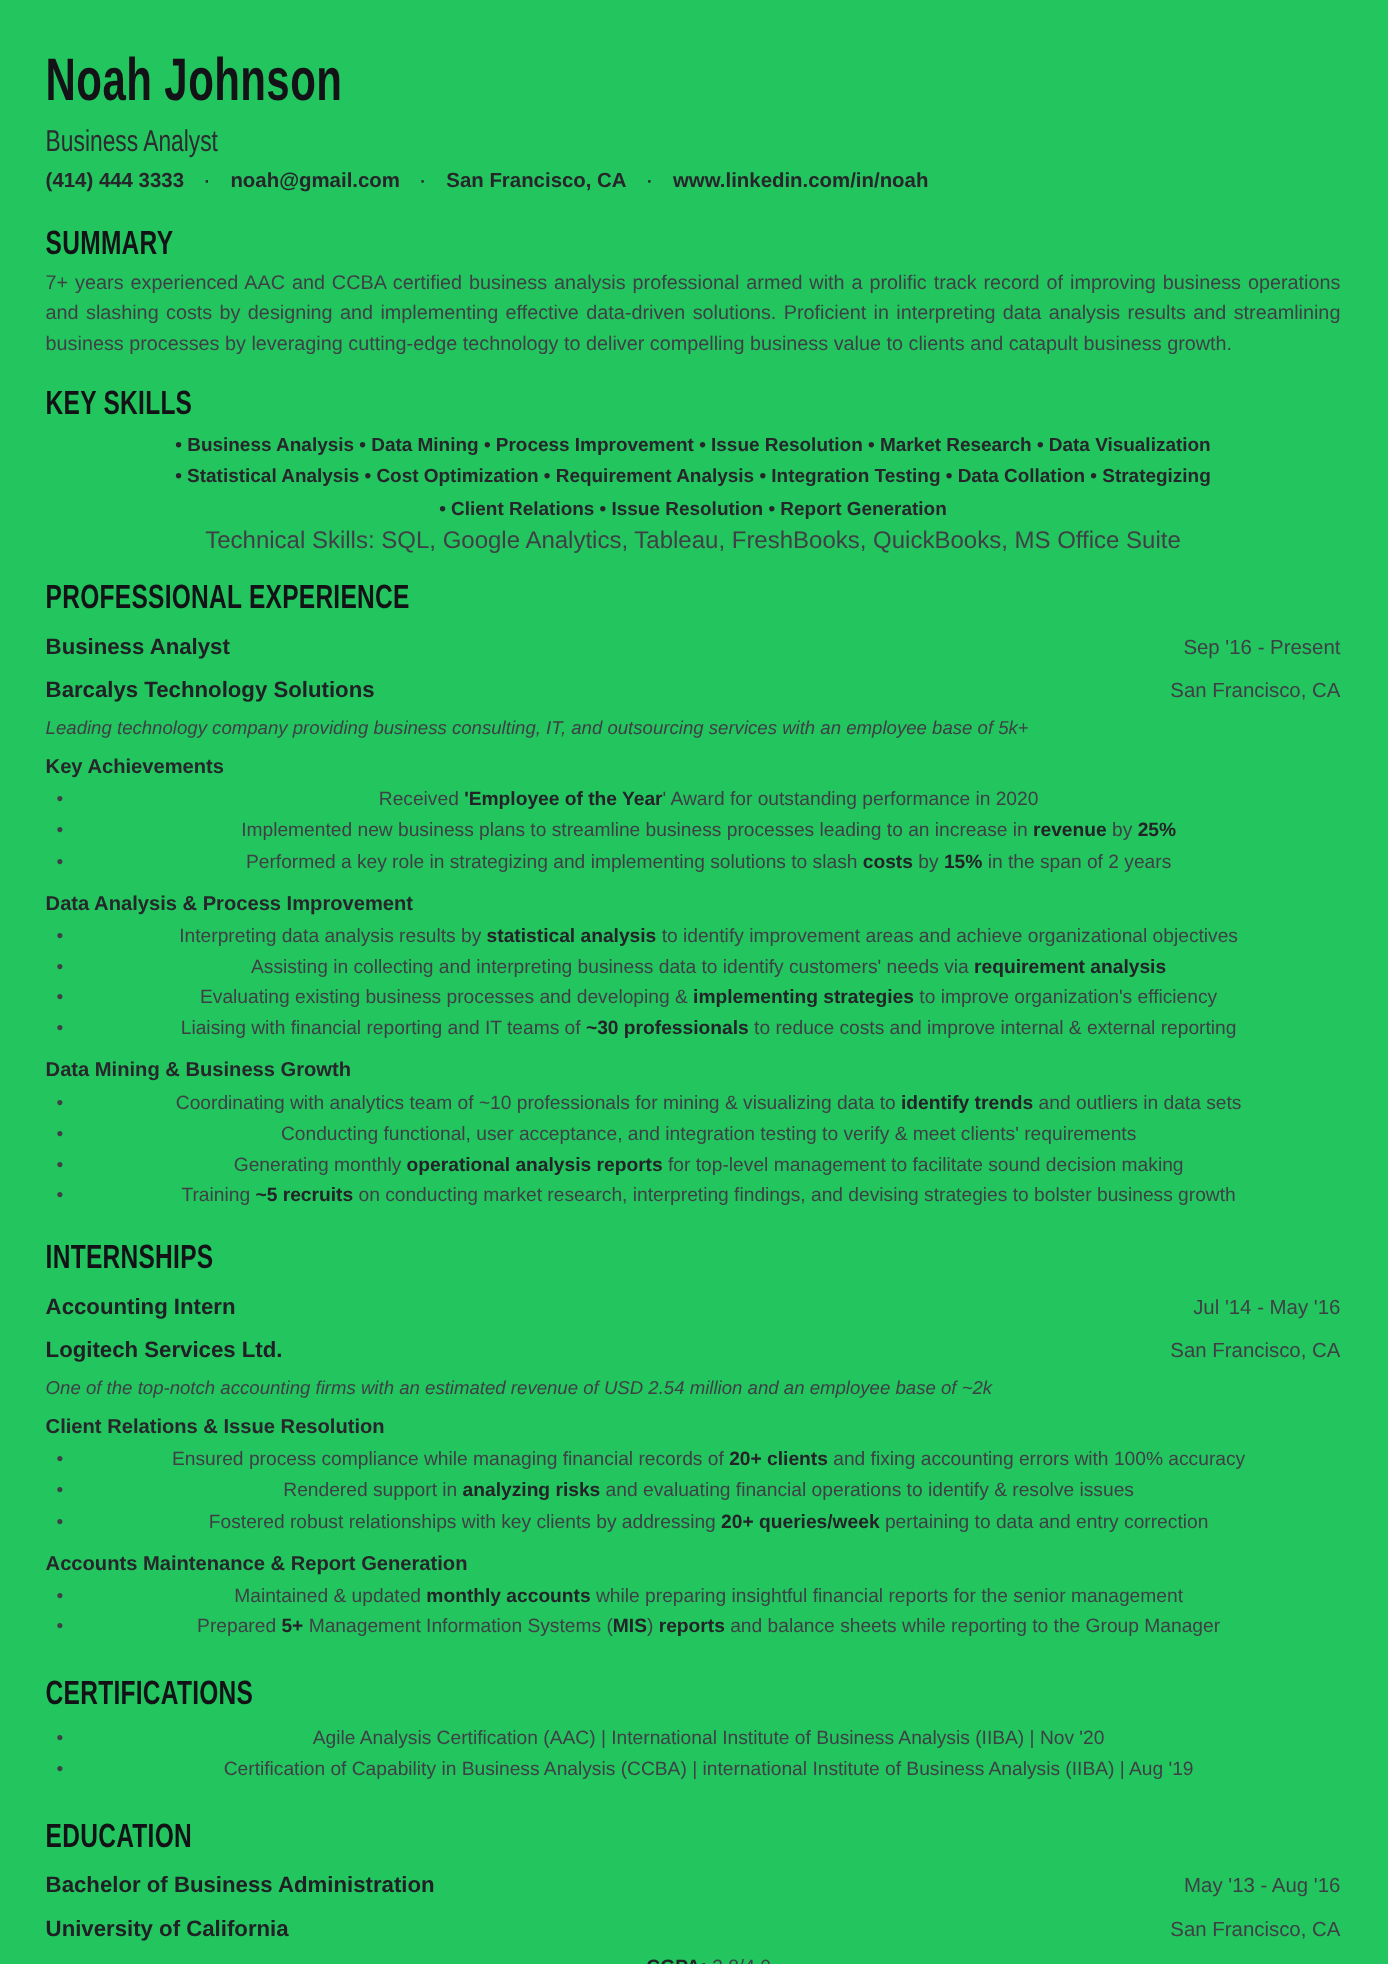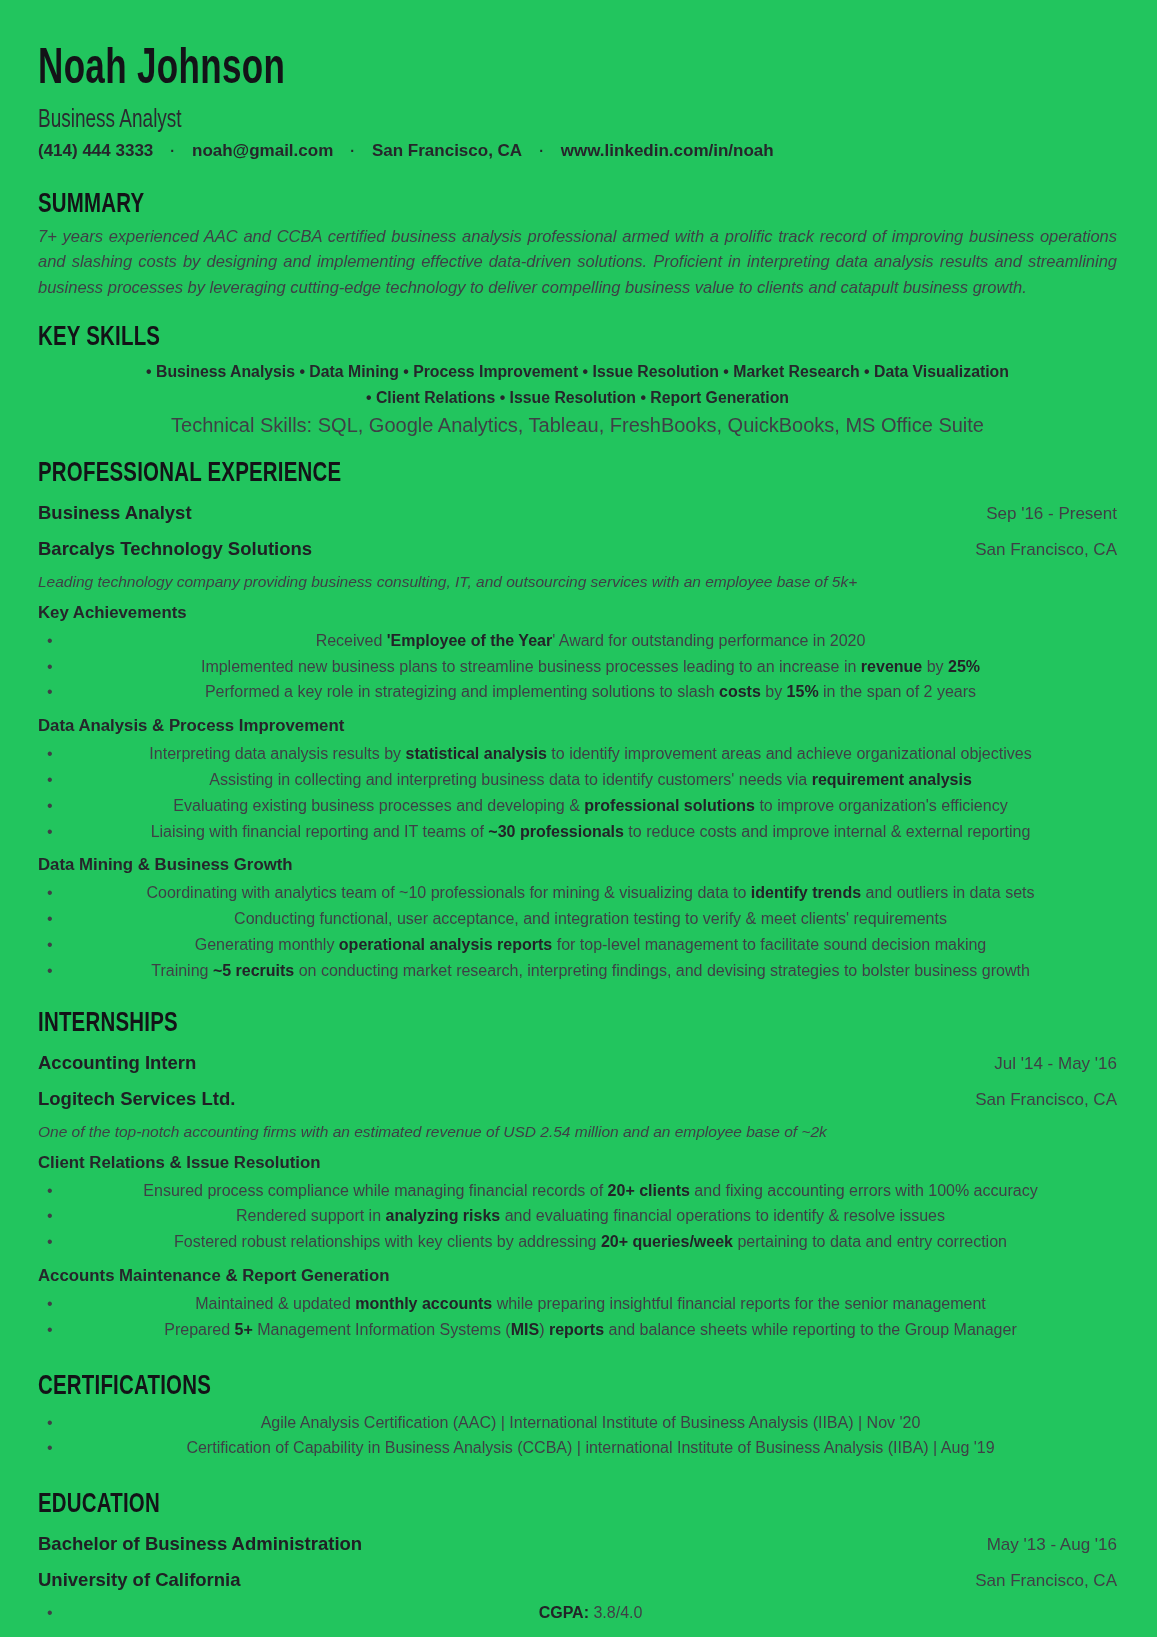--- a/index.html
+++ b/index.html
@@ -35,21 +35,21 @@
     line-height: 32px; transform: scaleX(0.73); letter-spacing: 0.3px;
   }
   .mt-summary { margin-top: 24px; }
   .mt-skills  { margin-top: 20px; }
   .mt-exp     { margin-top: 18px; }
   .mt-intern  { margin-top: 22px; }
   .mt-certs   { margin-top: 26px; }
   .mt-edu     { margin-top: 26px; }
   .summary-text {
     margin-top: 5px; text-align: justify;
-    font-size: 16.5px; line-height: 25.3px; color: #3f3f46; font-style: italic;
+    font-size: 16.5px; line-height: 25.3px; color: #3f3f46;
   }
   .skills { margin-top: 7px; text-align: center; }
   .skill-line { font-weight: 700; font-size: 15.8px; line-height: 26.5px; color: #26262b; }
   .skill-tech { font-size: 20px; line-height: 26px; color: #3f3f46; }
   .row { display: flex; justify-content: space-between; align-items: baseline; }
   .row-role { margin-top: 13px; }
   .row-company { margin-top: 11px; gap: 16px; }
   .role, .company { font-size: 18.5px; font-weight: 700; color: #202025; line-height: 24px; }
   .dates { font-size: 17px; font-weight: 400; color: #3f3f46; line-height: 24px; flex-shrink: 0; }
   .about { margin-top: 9px; font-style: italic; font-size: 15.5px; line-height: 21px; color: #3f3f46; }
@@ -85,20 +85,21 @@
 
   <section>
     <h2 class="sec-h cond mt-summary">SUMMARY</h2>
     <p class="summary-text">7+ years experienced AAC and CCBA certified business analysis professional armed with a prolific track record of improving business operations and slashing costs by designing and implementing effective data-driven solutions. Proficient in interpreting data analysis results and streamlining business processes by leveraging cutting-edge technology to deliver compelling business value to clients and catapult business growth.</p>
   </section>
 
   <section>
     <h2 class="sec-h cond mt-skills">KEY SKILLS</h2>
     <div class="skills">
       <div class="skill-line">• Business Analysis • Data Mining • Process Improvement • Issue Resolution • Market Research • Data Visualization</div>
+      <div class="skill-line">• Statistical Analysis • Cost Optimization • Requirement Analysis • Integration Testing • Data Collation • Strategizing</div>
       <div class="skill-line">• Client Relations • Issue Resolution • Report Generation</div>
       <div class="skill-tech">Technical Skills: SQL, Google Analytics, Tableau, FreshBooks, QuickBooks, MS Office Suite</div>
     </div>
   </section>
 
   <section>
     <h2 class="sec-h cond mt-exp">PROFESSIONAL EXPERIENCE</h2>
     <div class="job">
       <div class="row row-role">
         <div class="role">Business Analyst</div>
@@ -117,21 +118,21 @@
           <li><span>Implemented new business plans to streamline business processes leading to an increase in </span><span class="b">revenue</span><span> by </span><span class="b">25%</span></li>
           <li><span>Performed a key role in strategizing and implementing solutions to slash </span><span class="b">costs</span><span> by </span><span class="b">15%</span><span> in the span of 2 years</span></li>
         </ul>
       </div>
 
       <div class="group">
         <div class="g-title">Data Analysis &amp; Process Improvement</div>
         <ul class="bullets">
           <li><span>Interpreting data analysis results by </span><span class="b">statistical analysis</span><span> to identify improvement areas and achieve organizational objectives</span></li>
           <li><span>Assisting in collecting and interpreting business data to identify customers' needs via </span><span class="b">requirement analysis</span></li>
-          <li><span>Evaluating existing business processes and developing &amp; </span><span class="b">professional solutions</span><span> to improve organization's efficiency</span></li>
+          <li><span>Evaluating existing business processes and developing &amp; </span><span class="b">implementing strategies</span><span> to improve organization's efficiency</span></li>
           <li><span>Liaising with financial reporting and IT teams of </span><span class="b">~30 professionals</span><span> to reduce costs and improve internal &amp; external reporting</span></li>
         </ul>
       </div>
 
       <div class="group">
         <div class="g-title">Data Mining &amp; Business Growth</div>
         <ul class="bullets">
           <li><span>Coordinating with analytics team of ~10 professionals for mining &amp; visualizing data to </span><span class="b">identify trends</span><span> and outliers in data sets</span></li>
           <li><span>Conducting functional, user acceptance, and integration testing to verify &amp; meet clients' requirements</span></li>
           <li><span>Generating monthly </span><span class="b">operational analysis reports</span><span> for top-level management to facilitate sound decision making</span></li>

